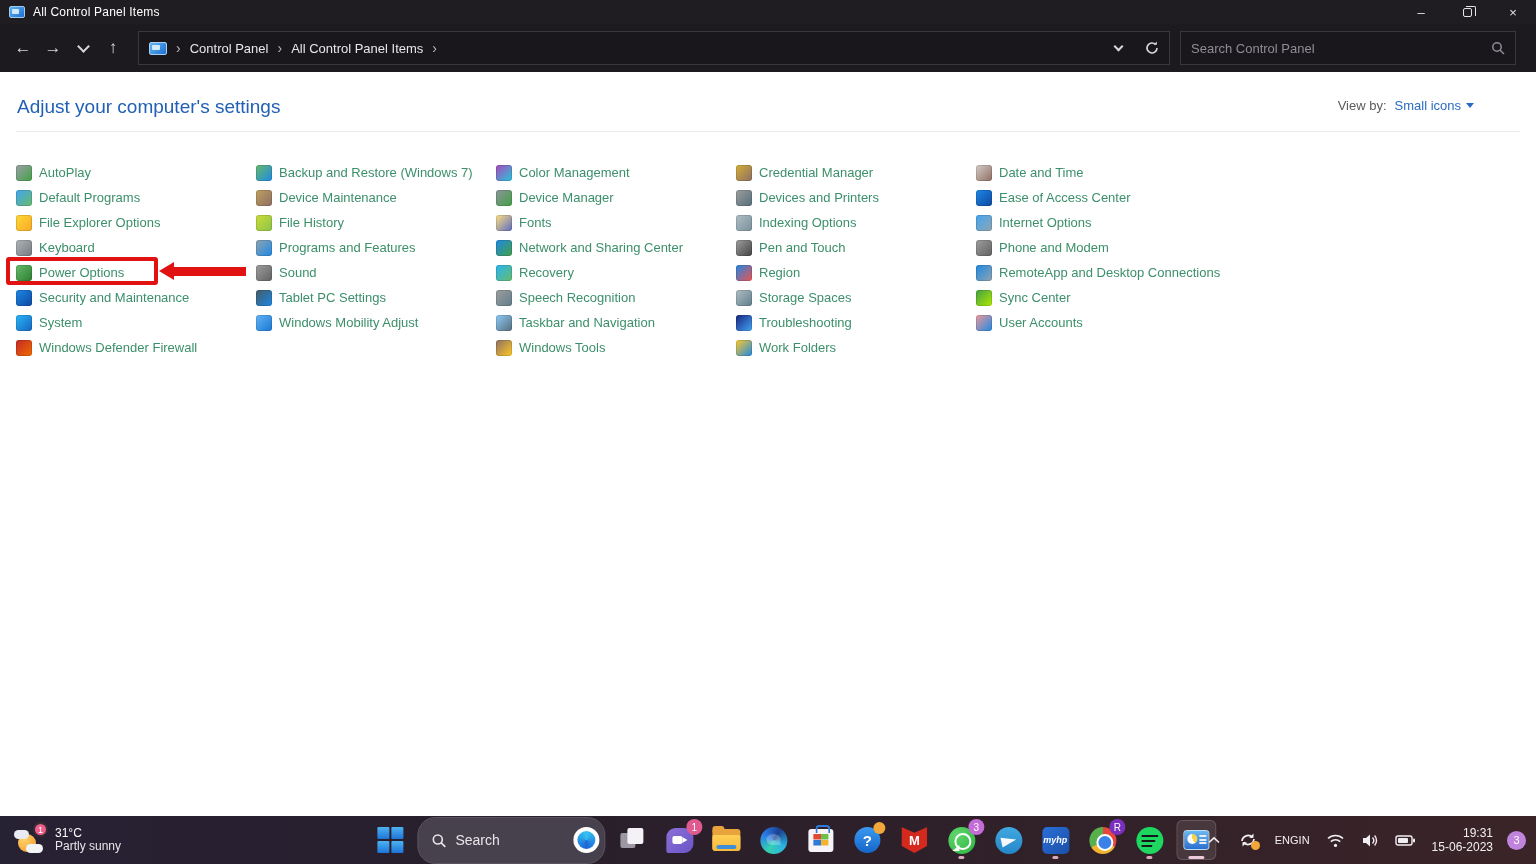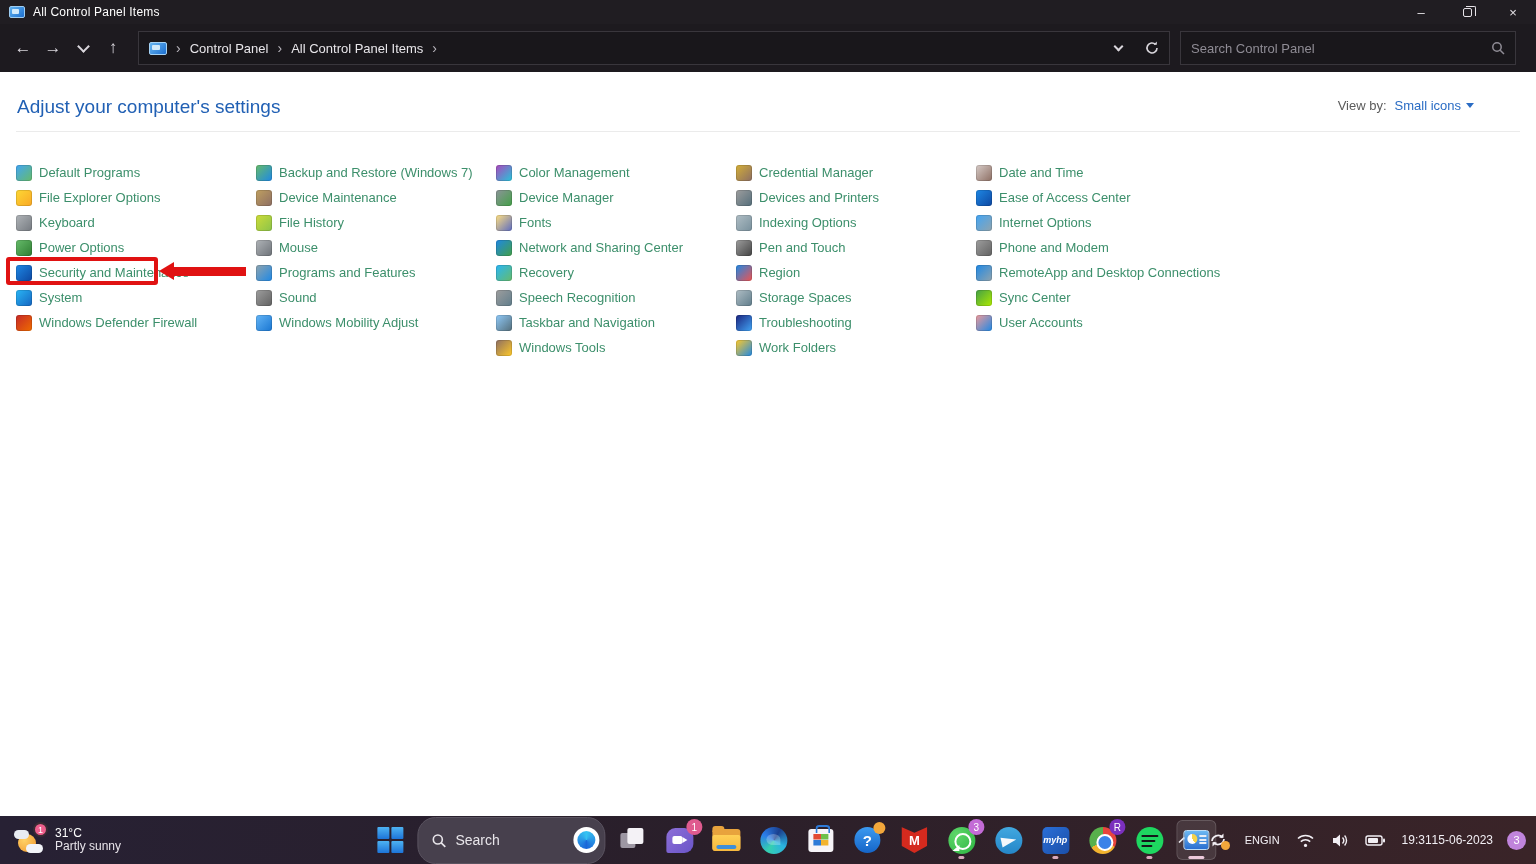--- a/index.html
+++ b/index.html
@@ -117,21 +117,21 @@
   .ic-cpanel{width:26px;height:20px;border-radius:3px;background:linear-gradient(180deg,#6cb8f2,#2a6fd0);border:1px solid #bcdcf6;position:relative;}
   .ic-cpanel:after{content:"";position:absolute;left:3px;top:3px;width:10px;height:10px;border-radius:50%;background:conic-gradient(#f6d34a 0 40%,#fff 40% 100%);}
   .ic-cpanel:before{content:"";position:absolute;right:2px;top:4px;width:7px;height:9px;background:
      linear-gradient(#e8eef6 0 0) top/7px 2px no-repeat,
      linear-gradient(#e8eef6 0 0) center/7px 2px no-repeat,
      linear-gradient(#e8eef6 0 0) bottom/7px 2px no-repeat;}
 
   .tray{margin-left:auto;display:flex;align-items:center;gap:6px;margin-right:10px;}
   .tray-btn{height:40px;display:flex;align-items:center;justify-content:center;padding:0 5px;border-radius:5px;}
   .lang{display:flex;flex-direction:row;align-items:center;font-size:11px;line-height:12px;color:#f2eff4;}
-  .clock{display:flex;flex-direction:row;align-items:flex-end;font-size:12px;line-height:14px;color:#f2eff4;}
+  .clock{display:flex;flex-direction:column;align-items:flex-end;font-size:12px;line-height:14px;color:#f2eff4;}
   .tray-badge{width:19px;height:19px;border-radius:50%;background:#c084dc;color:#fff;font-size:11px;display:flex;align-items:center;justify-content:center;margin-left:3px;}
   .sync-wrap{position:relative;width:22px;height:20px;}
   .sync-wrap .dot{position:absolute;right:-1px;bottom:0;width:9px;height:9px;border-radius:50%;background:#f2a73b;}
 </style>
 </head>
 <body>
 
 <div id="stage">
 
   <div class="titlebar">
@@ -191,20 +191,24 @@
       <span>View by:</span>
       <span class="val">
         <span>Small icons</span>
         <span class="tri-down"></span>
       </span>
     </div>
     <div class="rule"></div>
     <div id="grid">
         <div class="grid-col" style="left: 16px;">
           <div class="cp-item">
+            <span class="cp-ico" style="background: linear-gradient(135deg, rgb(154, 160, 166), rgb(67, 160, 71));"></span>
+            <span class="cp-label">AutoPlay</span>
+          </div>
+          <div class="cp-item">
             <span class="cp-ico" style="background: linear-gradient(135deg, rgb(66, 165, 245), rgb(102, 187, 106));"></span>
             <span class="cp-label">Default Programs</span>
           </div>
           <div class="cp-item">
             <span class="cp-ico" style="background: linear-gradient(135deg, rgb(253, 216, 53), rgb(249, 168, 37));"></span>
             <span class="cp-label">File Explorer Options</span>
           </div>
           <div class="cp-item">
             <span class="cp-ico" style="background: linear-gradient(135deg, rgb(176, 180, 184), rgb(117, 122, 128));"></span>
             <span class="cp-label">Keyboard</span>
@@ -233,30 +237,30 @@
           </div>
           <div class="cp-item">
             <span class="cp-ico" style="background: linear-gradient(135deg, rgb(192, 160, 96), rgb(141, 110, 99));"></span>
             <span class="cp-label">Device Maintenance</span>
           </div>
           <div class="cp-item">
             <span class="cp-ico" style="background: linear-gradient(135deg, rgb(205, 220, 57), rgb(139, 195, 74));"></span>
             <span class="cp-label">File History</span>
           </div>
           <div class="cp-item">
-            <span class="cp-ico" style="background: linear-gradient(135deg, rgb(176, 180, 184), rgb(109, 114, 120));"></span>
-            <span class="cp-label">Mouse</span>
-          </div>
-          <div class="cp-item">
             <span class="cp-ico" style="background: linear-gradient(135deg, rgb(144, 164, 174), rgb(30, 136, 229));"></span>
             <span class="cp-label">Programs and Features</span>
           </div>
           <div class="cp-item">
             <span class="cp-ico" style="background: linear-gradient(135deg, rgb(158, 158, 158), rgb(97, 97, 97));"></span>
             <span class="cp-label">Sound</span>
+          </div>
+          <div class="cp-item">
+            <span class="cp-ico" style="background: linear-gradient(135deg, rgb(69, 90, 100), rgb(30, 136, 229));"></span>
+            <span class="cp-label">Tablet PC Settings</span>
           </div>
           <div class="cp-item">
             <span class="cp-ico" style="background: linear-gradient(135deg, rgb(100, 181, 246), rgb(25, 118, 210));"></span>
             <span class="cp-label">Windows Mobility Adjust</span>
           </div>
         </div>
         <div class="grid-col" style="left: 496px;">
           <div class="cp-item">
             <span class="cp-ico" style="background: linear-gradient(135deg, rgb(171, 71, 188), rgb(38, 198, 218));"></span>
             <span class="cp-label">Color Management</span>

